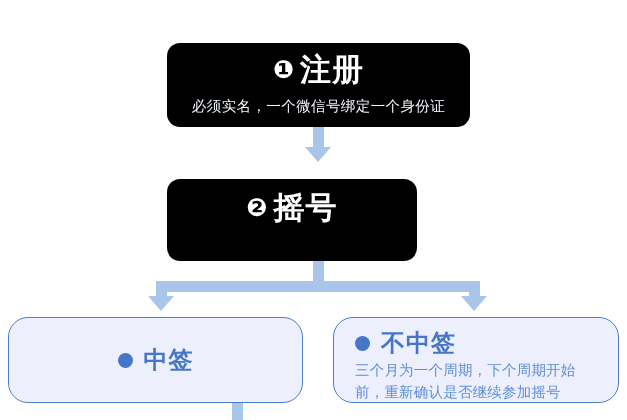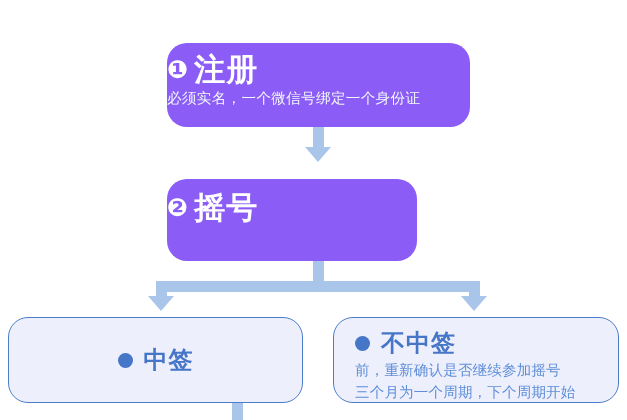--- a/index.html
+++ b/index.html
@@ -34,24 +34,24 @@
     width: 0;
     height: 0;
     border-left: 13px solid transparent;
     border-right: 13px solid transparent;
     border-top: 15px solid #a9c5e9;
   }
 
   
   .step-box {
     position: absolute;
-    background: #8b5cf6;
-    border-radius: 20px;
+    background: #000000;
+    border-radius: 13px;
     color: #ffffff;
-    text-align: left;
+    text-align: center;
     box-sizing: border-box;
   }
   .step-title {
     font-size: 31px;
     font-weight: bold;
     line-height: 1.12;
     letter-spacing: 1px;
     white-space: nowrap;
   }
   .step-num {
@@ -99,21 +99,21 @@
   .outcome-sub {
     font-size: 14.5px;
     line-height: 1.48;
     color: #5f8fd8;
     letter-spacing: 0.2px;
   }
 
   
   #box-register { left: 167px; top: 43px; width: 303px; height: 84px; }
   #box-register .step-title { margin-top: 10px; }
-  #box-register .step-sub   { margin-top: 1px; }
+  #box-register .step-sub   { margin-top: 9px; }
 
   
   #box-lottery { left: 167px; top: 179px; width: 250px; height: 82px; }
   #box-lottery .step-title { margin-top: 12px; }
   #box-lottery .step-sub   { margin-top: 11px; }
 
   
   #box-win { left: 8px; top: 317px; width: 295px; height: 86px; }
   #box-win .outcome-head {
     justify-content: center;
@@ -175,19 +175,19 @@
     </div>
   </div>
 
   <div class="outcome-box" id="box-lose">
     <div class="inner">
       <div class="outcome-head">
         <span class="bullet"></span>
         <span class="outcome-title">不中签</span>
       </div>
       <div class="outcome-sub">
+        <div>三个月为一个周期，下个周期开始</div>
         <div>前，重新确认是否继续参加摇号</div>
-        <div>三个月为一个周期，下个周期开始</div>
       </div>
     </div>
   </div>
 
 </div>
 
 </body></html>

